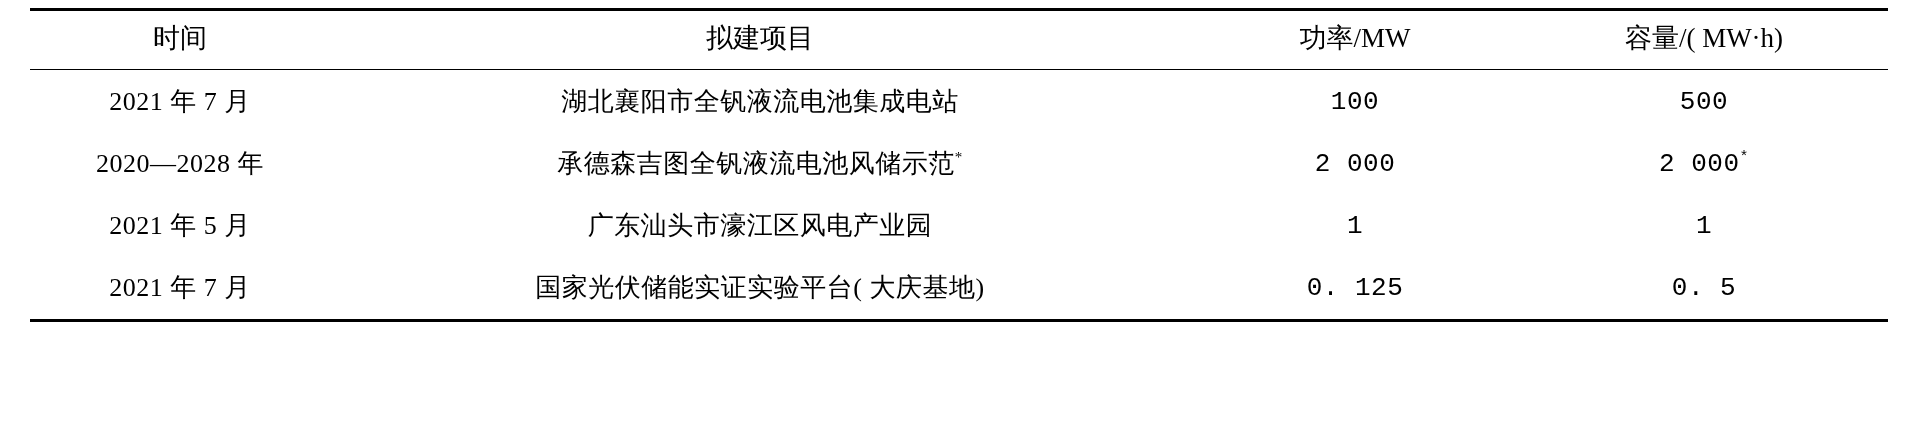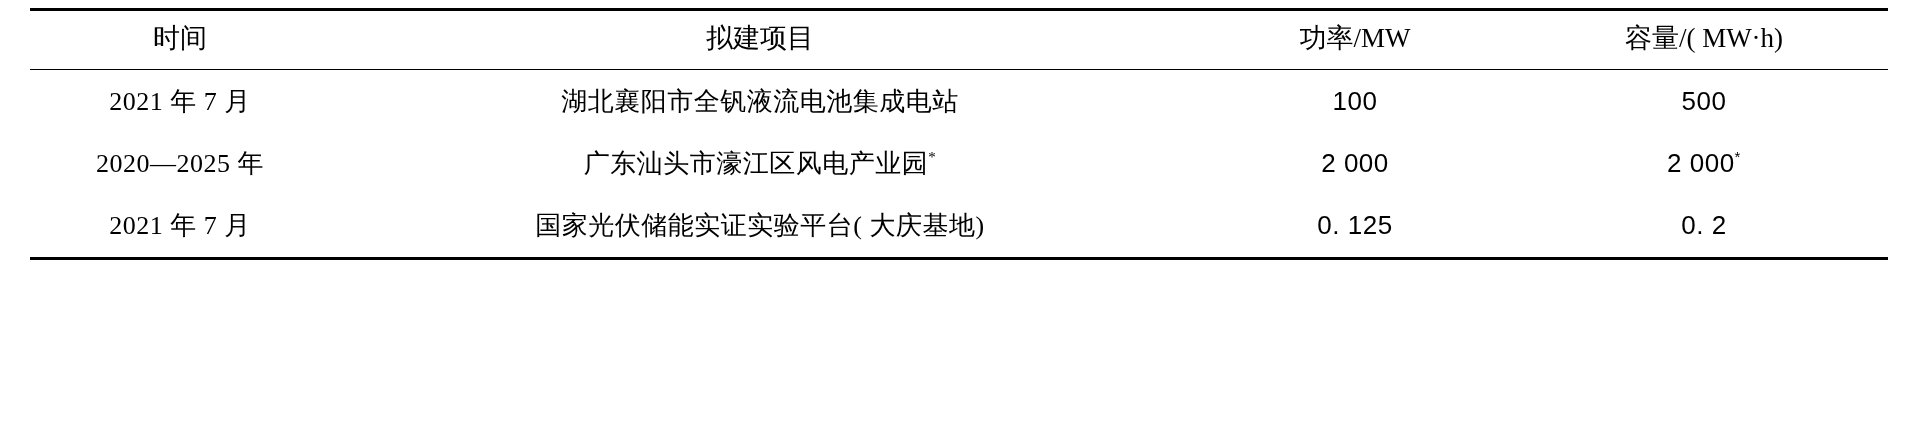--- a/index.html
+++ b/index.html
@@ -58,21 +58,21 @@
   }
   .sup {
     font-size: 15px;
     vertical-align: super;
     line-height: 0;
   }
   .cell-inner {
     display: inline-block;
   }
   .num {
-    font-family: Liberation Sans, sans-serif;
+    font-family: Liberation Mono, monospace;
   }
 </style>
 </head>
 <body>
 
 <div class="page">
   <div class="table-wrap">
     <table class="data-table">
       <colgroup>
         <col class="c-time">
@@ -89,27 +89,33 @@
         </tr>
       </thead>
       <tbody>
         <tr class="data-row">
           <td>2021 年 7 月</td>
           <td><span class="cell-inner">湖北襄阳市全钒液流电池集成电站</span><span class="sup"></span></td>
           <td class="num">100</td>
           <td class="num"><span class="cell-inner">500</span><span class="sup"></span></td>
         </tr>
         <tr class="data-row">
-          <td>2020—2025 年</td>
-          <td><span class="cell-inner">广东汕头市濠江区风电产业园</span><span class="sup">*</span></td>
+          <td>2020—2028 年</td>
+          <td><span class="cell-inner">承德森吉图全钒液流电池风储示范</span><span class="sup">*</span></td>
           <td class="num">2 000</td>
           <td class="num"><span class="cell-inner">2 000</span><span class="sup">*</span></td>
+        </tr>
+        <tr class="data-row">
+          <td>2021 年 5 月</td>
+          <td><span class="cell-inner">广东汕头市濠江区风电产业园</span><span class="sup"></span></td>
+          <td class="num">1</td>
+          <td class="num"><span class="cell-inner">1</span><span class="sup"></span></td>
         </tr>
         <tr class="data-row">
           <td>2021 年 7 月</td>
           <td><span class="cell-inner">国家光伏储能实证实验平台( 大庆基地)</span><span class="sup"></span></td>
           <td class="num">0. 125</td>
-          <td class="num"><span class="cell-inner">0. 2</span><span class="sup"></span></td>
+          <td class="num"><span class="cell-inner">0. 5</span><span class="sup"></span></td>
         </tr>
       </tbody>
     </table>
   </div>
 </div>
 
 </body></html>

